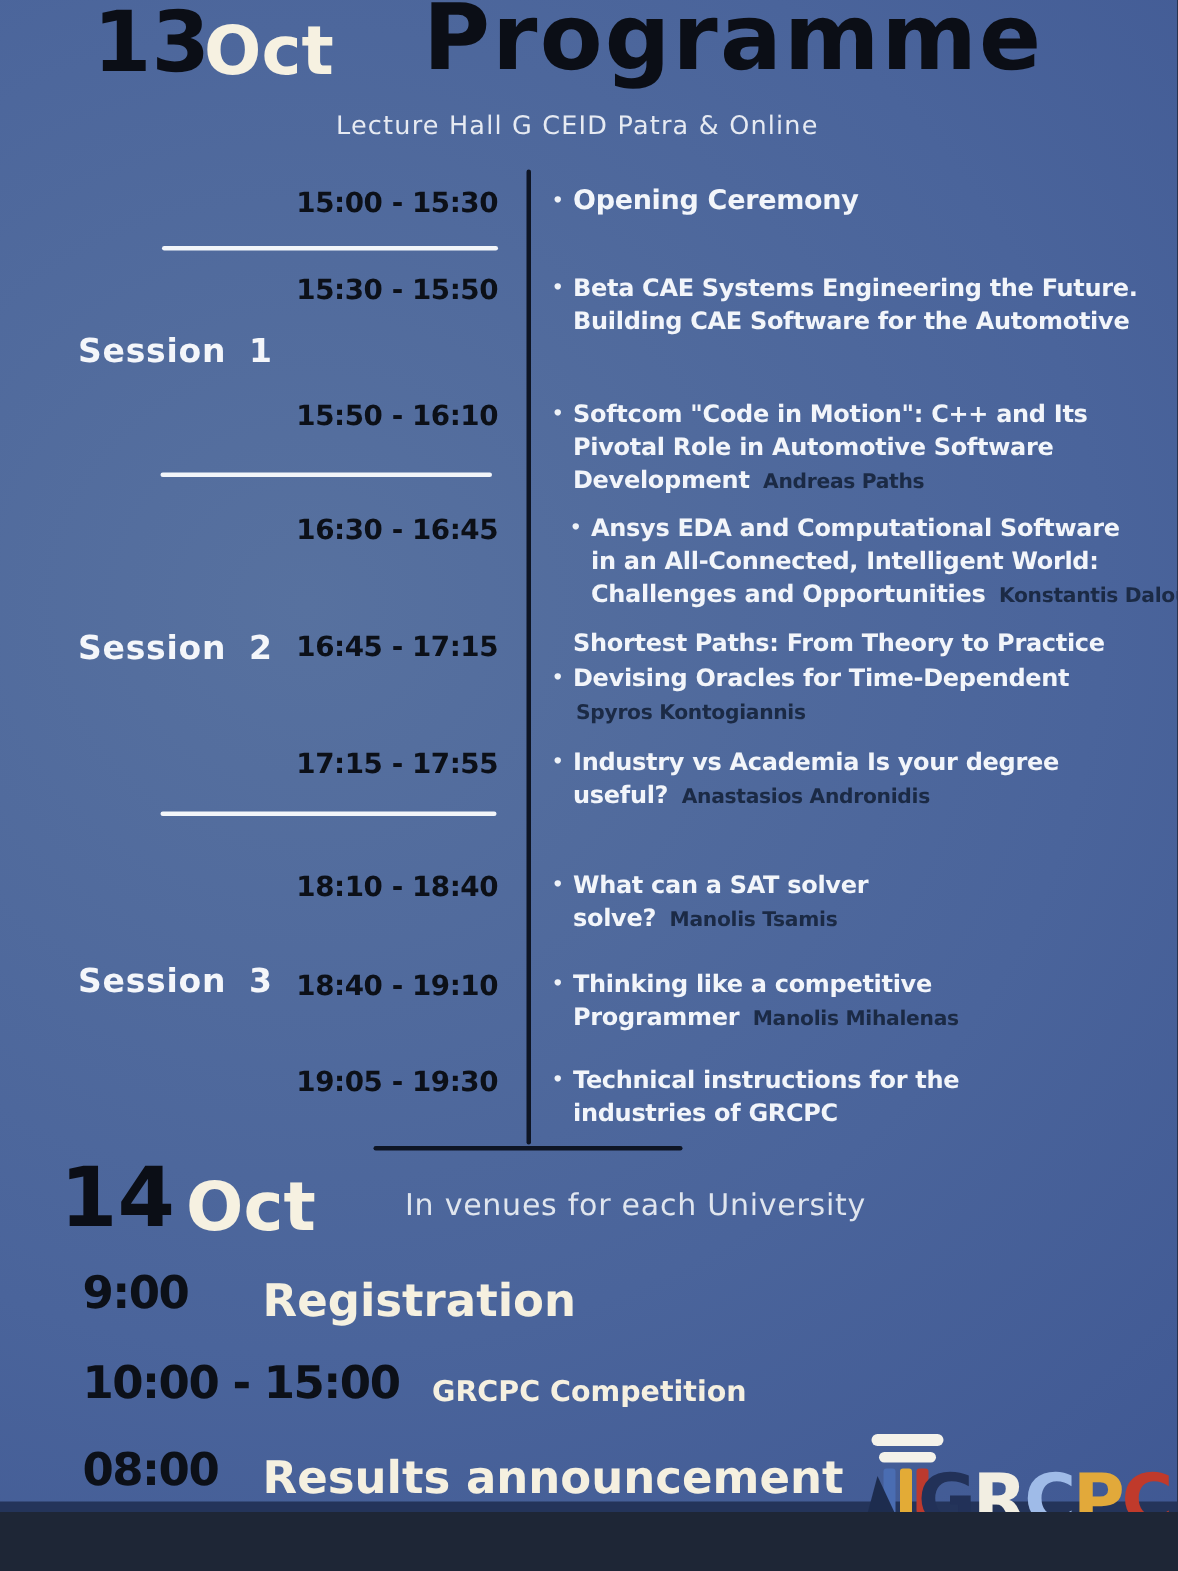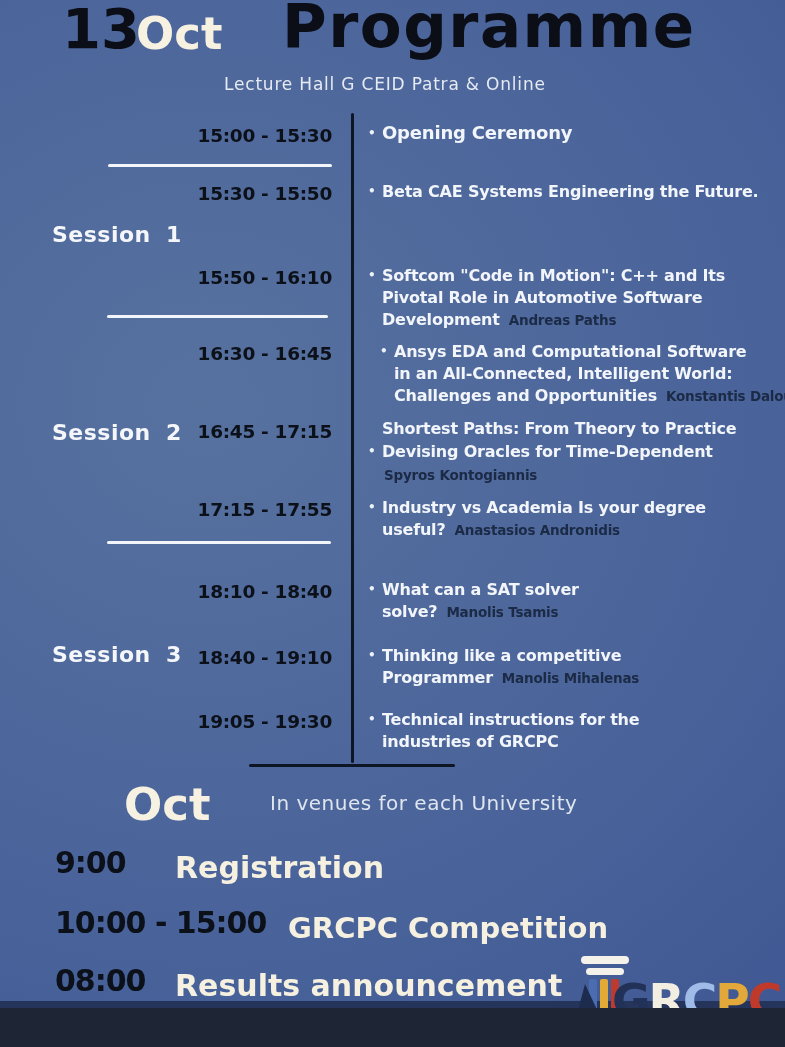--- a/index.html
+++ b/index.html
@@ -34,21 +34,21 @@
   .speaker{color:#1b2a45;font-size:13.5px;font-weight:700;letter-spacing:-0.2px;}
   span.speaker{margin-left:9px;}
   .speaker-line{margin-left:16px;margin-top:1px;}
   
   .day14{position:absolute;left:40px;top:770px;font-size:55px;font-weight:800;color:#0b0e16;line-height:1.05;}
   .oct14{position:absolute;left:124px;top:781px;font-size:45px;font-weight:800;color:#f6f1e1;line-height:1.05;}
   .note{position:absolute;left:270px;top:791px;font-size:20px;font-weight:400;color:#dfe5ee;letter-spacing:0.5px;}
   .d2-row{position:absolute;left:0;width:785px;}
   .d2-time{position:absolute;left:55px;top:0;font-size:30px;font-weight:800;color:#0c1018;letter-spacing:-1px;white-space:nowrap;}
   .d2-label{position:absolute;left:175px;top:0;font-size:30px;font-weight:800;color:#f5f0e0;line-height:46px;white-space:nowrap;}
-  .d2-1 .d2-label{left:288px;font-size:29px;}
+  .d2-1 .d2-label{left:288px;font-size:19px;}
   
   .strip{position:absolute;left:0;bottom:0;width:785px;height:7px;background:#24345a;}
   .logo{position:absolute;left:575px;top:952px;width:210px;height:62px;}
   .logo svg{position:absolute;left:0;top:0;}
   .logo-text{position:absolute;left:37px;top:25px;font-size:47px;font-weight:800;letter-spacing:-2px;white-space:nowrap;line-height:1;}
 </style>
 </head>
 <body>
 
 <div class="poster">
@@ -73,20 +73,21 @@
       <div class="sched-row" style="top: 122px;">
         <div class="time">15:00 - 15:30</div>
         <div class="talk">
           <div class="line"><span class="bullet">•</span><span>Opening Ceremony</span></div>
         </div>
       </div>
       <div class="sched-row" style="top: 180px;">
         <div class="time">15:30 - 15:50</div>
         <div class="talk">
           <div class="line"><span class="bullet">•</span><span>Beta CAE Systems Engineering the Future.</span></div>
+          <div class="line"><span>Building CAE Software for the Automotive</span></div>
         </div>
       </div>
       <div class="sched-row" style="top: 264px;">
         <div class="time">15:50 - 16:10</div>
         <div class="talk">
           <div class="line"><span class="bullet">•</span><span>Softcom "Code in Motion": C++ and Its</span></div>
           <div class="line"><span>Pivotal Role in Automotive Software</span></div>
           <div class="line"><span>Development</span><span class="speaker">Andreas Paths</span></div>
         </div>
       </div>
@@ -129,20 +130,21 @@
       </div>
       <div class="sched-row" style="top: 708px;">
         <div class="time">19:05 - 19:30</div>
         <div class="talk">
           <div class="line"><span class="bullet">•</span><span>Technical instructions for the</span></div>
           <div class="line"><span>industries of GRCPC</span></div>
         </div>
       </div>
     </div>
 
+  <span class="day14">14</span>
   <span class="oct14">Oct</span>
   <span class="note">In venues for each University</span>
   <div>
       <div class="d2-row d2-0" style="top: 845px;">
         <div class="d2-time">9:00</div>
         <div class="d2-label">
           <div>Registration</div>
         </div>
       </div>
       <div class="d2-row d2-1" style="top: 905px;">

